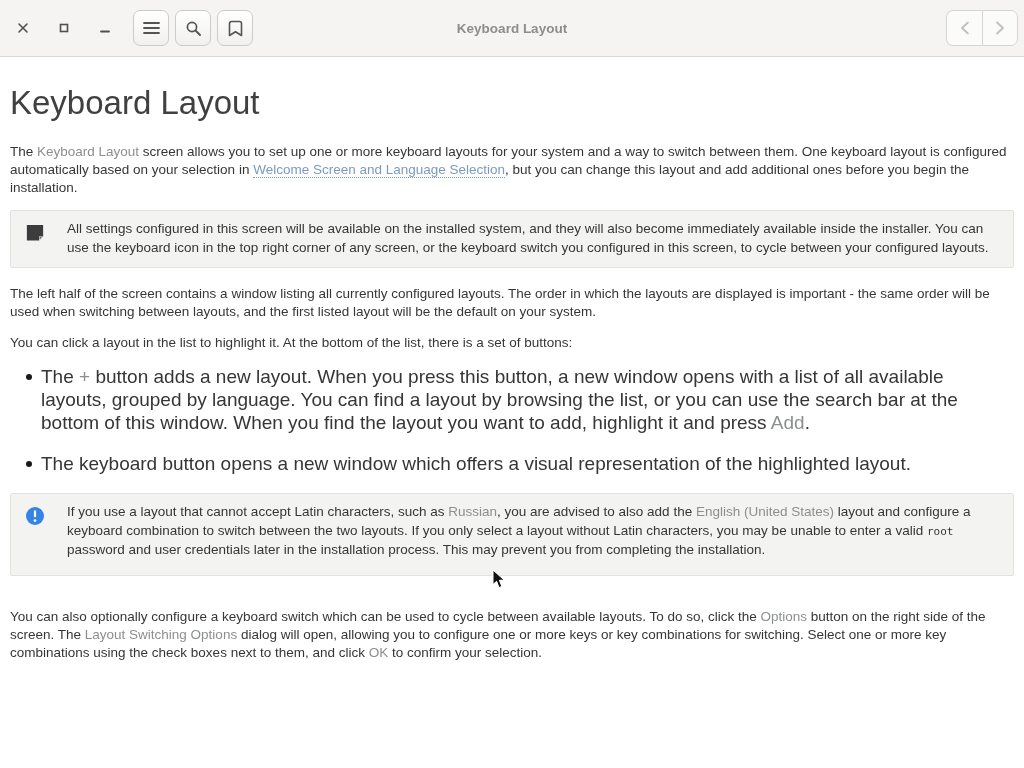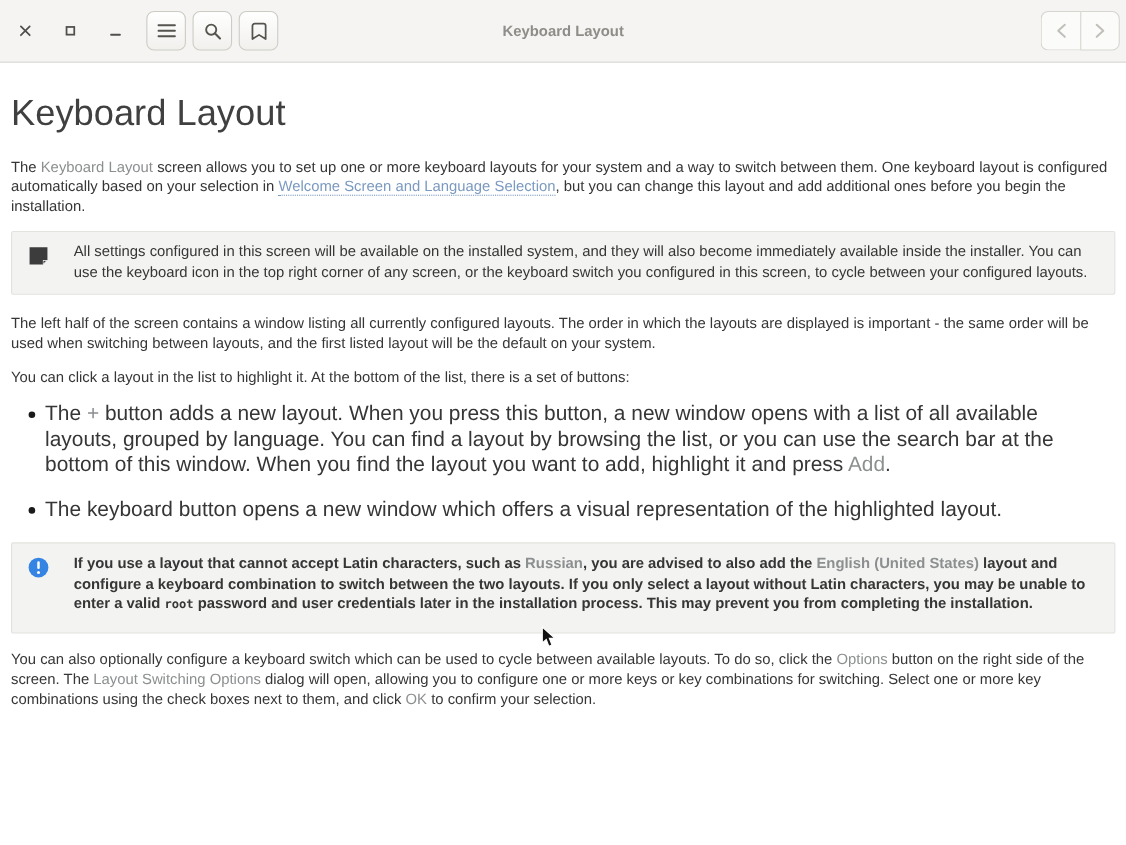--- a/index.html
+++ b/index.html
@@ -53,21 +53,21 @@
   .seg.link{color:var(--link);border-bottom:1px dotted var(--link);cursor:pointer;}
   .seg.mono{font-family:"DejaVu Sans Mono","Liberation Mono",monospace;font-size:11px;}
 
   .callout{
     display:flex;gap:22px;align-items:flex-start;
     background:#f3f3f1;border:1px solid #e2e2de;border-radius:2px;
     margin:4px 0 17px 0;padding:9px 20px 10px 14px;justify-content:center;
   }
   .callout p{margin:0;line-height:18.5px;}
   .callout .co-icon{flex:0 0 auto;margin-top:3px;}
-  .callout.important{margin:10px 0 15px 0;padding:9px 20px 15px 14px;font-weight:bold;}
+  .callout.important{margin:10px 0 32px 0;padding:9px 20px 15px 14px;}
 
   ul.doclist{list-style:none;margin:0 0 0 0;padding:0 0 0 16px;}
   ul.doclist li{
     position:relative;padding-left:15px;font-size:19px;line-height:23px;
     margin-bottom:18px;
   }
   ul.doclist li::before{
     content:"";position:absolute;left:0;top:9px;width:6px;height:6px;border-radius:50%;
     background:#1a1a1a;
   }

